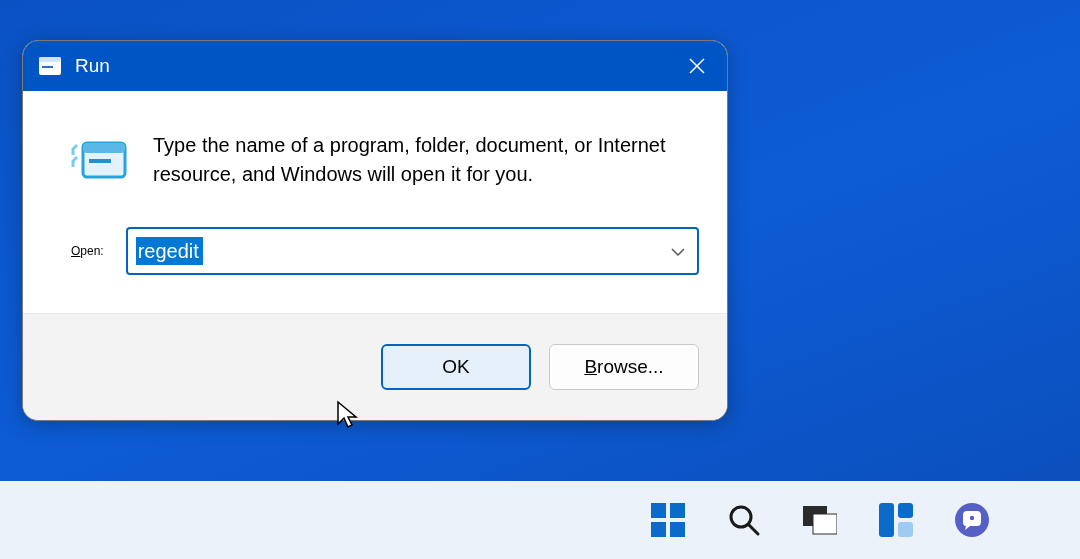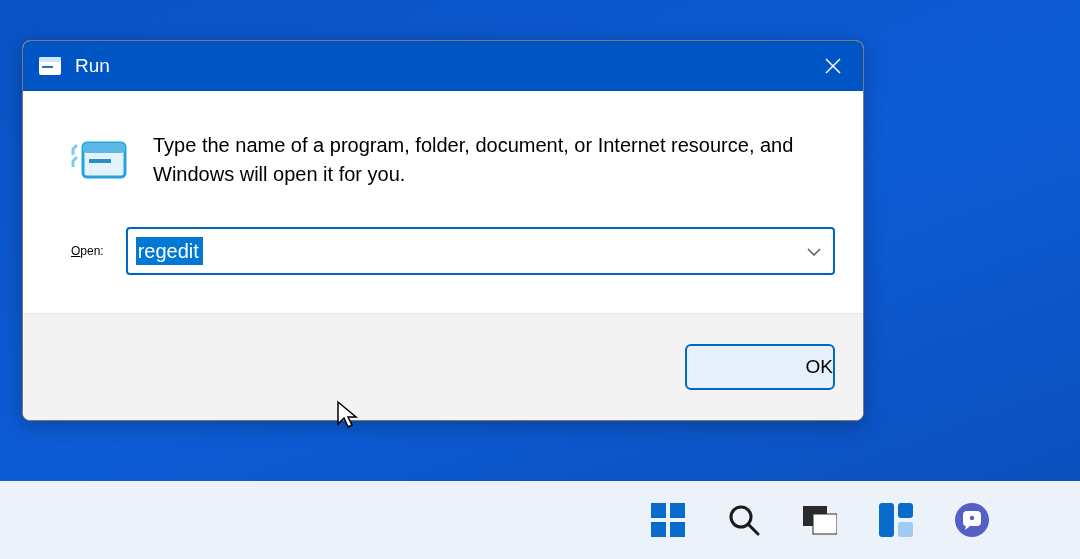--- a/index.html
+++ b/index.html
@@ -38,23 +38,23 @@
       width: 36px;
       height: 36px;
       display: flex;
       align-items: center;
       justify-content: center;
     }
     .run-dialog {
       position: absolute;
       left: 22px;
       top: 40px;
-      width: 842px;
+      width: 706px;
       background: #fff;
-      border-radius: 8px;
+      border-radius: 16px;
       overflow: hidden;
       box-shadow: 0 4px 20px rgba(0,0,0,0.25);
       border: 1px solid #7a7a7a;
     }
     .titlebar {
       height: 50px;
       background: #0055c4;
       display: flex;
       align-items: center;
       padding: 0 16px;
@@ -151,21 +151,21 @@
     .btn {
       width: 150px;
       height: 46px;
       border: 1px solid #c8c8c8;
       border-radius: 6px;
       background: #fdfdfd;
       font-size: 19px;
       color: #000;
       display: flex;
       align-items: center;
-      justify-content: flex-end;
+      justify-content: center;
       cursor: pointer;
     }
     .btn-ok {
       border: 2px solid #0067c0;
       background: #e6f0fa;
     }
     .cursor {
       position: absolute;
       left: 336px;
       top: 400px;
@@ -221,20 +221,23 @@
             <polyline points="1,1 7,7 13,1" fill="none" stroke="#5a5a5a" stroke-width="1.5"></polyline>
           </svg>
         </span>
       </div>
     </div>
 
     <div class="button-row">
       <div class="btn btn-ok">
         <span>OK</span>
       </div>
+      <div class="btn">
+        <span><u>B</u><span>rowse...</span></span>
+      </div>
     </div>
   </div>
 
   <div class="cursor">
     <svg width="24" height="30" viewBox="0 0 24 30">
       <path d="M 2 2 L 2 24 L 8 18 L 12 27 L 16 25 L 12 17 L 20 17 Z" fill="#fff" stroke="#000" stroke-width="1.5"></path>
     </svg>
   </div>
 
   <div class="taskbar">

